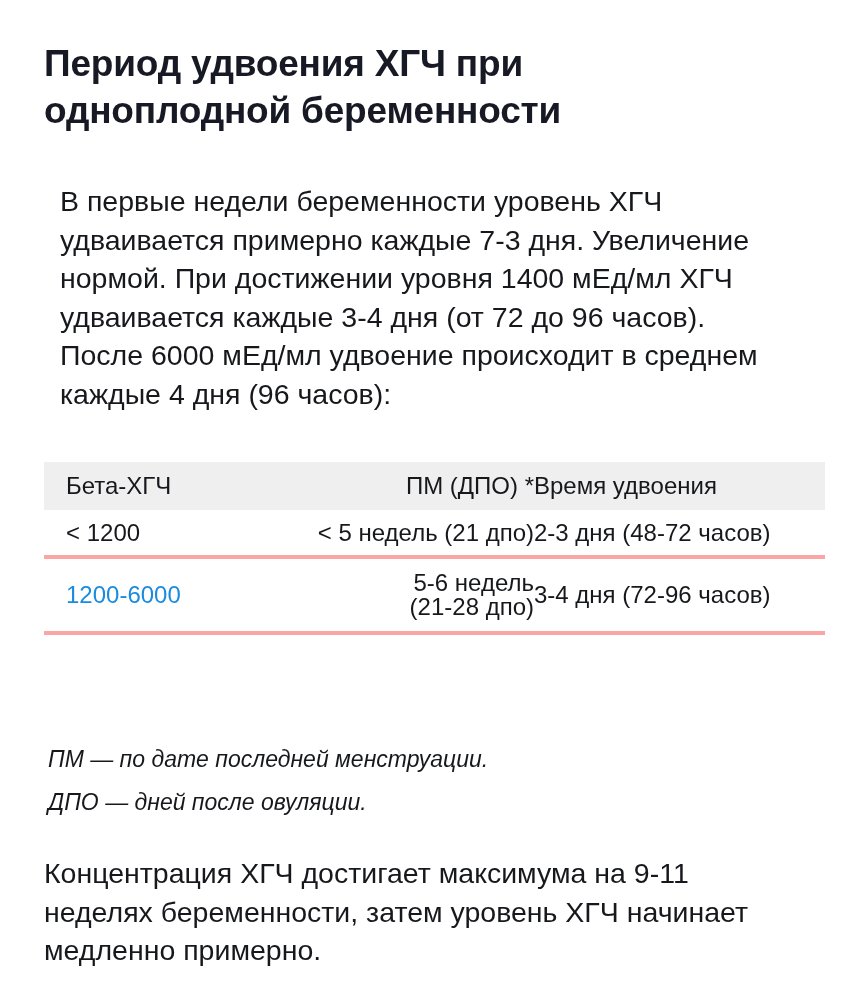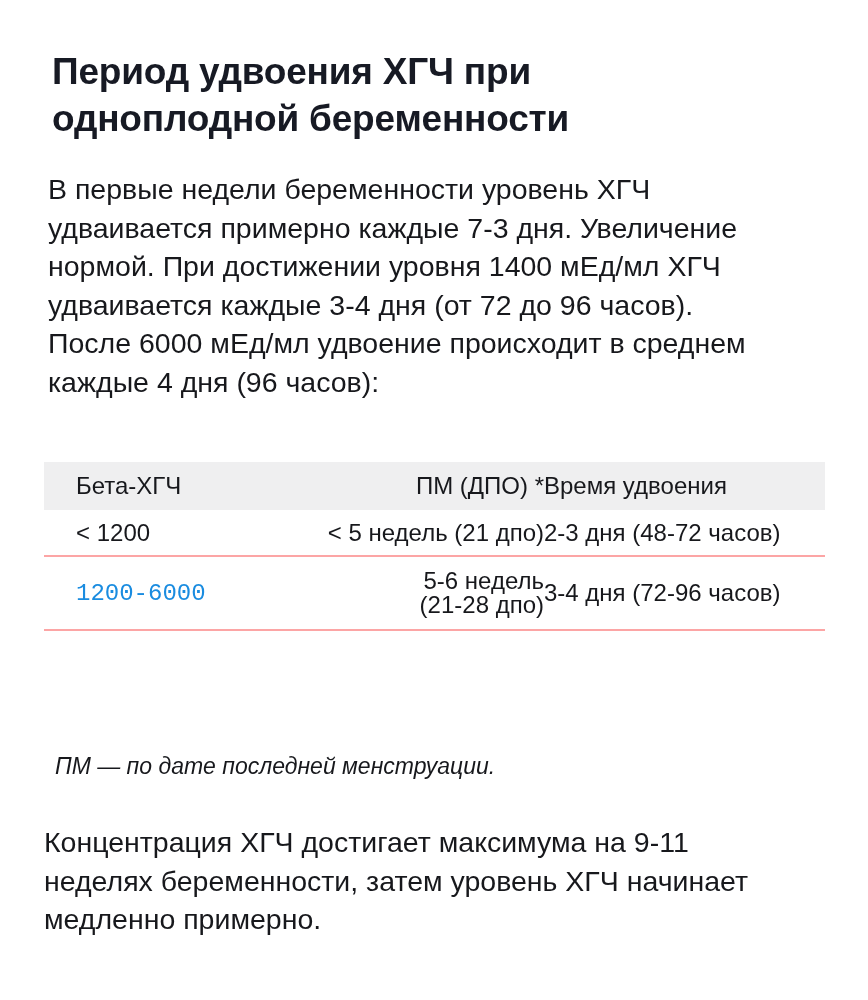--- a/index.html
+++ b/index.html
@@ -5,59 +5,59 @@
     html, body { margin: 0; padding: 0; background: #ffffff; }
     body {
       width: 868px; height: 1000px; overflow: hidden;
       font-family: "Liberation Sans", sans-serif;
       color: #17181c;
       position: relative;
     }
     .page { position: absolute; left: 44px; top: 0; width: 782px; }
     .title {
       position: absolute; top: 40px; left: 0;
-      margin: 8px;
+      margin: 0;
       font-size: 37px; line-height: 47px; font-weight: 700;
       color: #171a24;
       letter-spacing: -0.2px;
     }
     .intro {
       position: absolute; top: 166px; left: 0; width: 790px;
-      margin: 4px;
+      margin: 16px;
       font-size: 28.5px; line-height: 38.5px;
       color: #17181c;
     }
     .table {
       position: absolute; top: 462px; left: 0; width: 781px;
       border-collapse: collapse;
       font-size: 24px;
       color: #17181c;
     }
     .table .hrow { background: #efeff0; height: 48px; }
     .table td, .table th {
       font-weight: 400; text-align: left; vertical-align: middle;
       padding: 0; line-height: 24px;
     }
     .table th { height: 48px; }
-    .table .c1 { width: 172px; padding-left: 32px; }
+    .table .c1 { width: 172px; padding-left: 22px; }
     .table .c2 { width: 296px; text-align: right; }
     .table .c3 { }
-    .table .brow td { border-bottom: 2px solid #fca5a5; }
+    .table .brow td { border-bottom: 4px solid #fca5a5; }
     .table .r1 td { height: 45px; }
     .table .r2 td { height: 72px; }
     .table .r3 td { height: 70px; }
-    .link { color: #1a8ce0; font-family: Liberation Mono, monospace; }
+    .link { color: #1a8ce0; }
     .notes {
       position: absolute; top: 736px; left: 0;
       font-size: 23px; line-height: 39px; font-style: italic;
       color: #17181c;
     }
-    .notes p { margin: 11px; }
+    .notes p { margin: 4px; }
     .outro {
-      position: absolute; top: 823px; left: 0; width: 790px;
+      position: absolute; top: 854px; left: 0; width: 790px;
       margin: 0;
       font-size: 28.5px; line-height: 38.5px;
       color: #17181c;
     }
     .ml { display: block; }
   </style>
 </head>
 <body>
 
 <div class="page">
@@ -104,20 +104,21 @@
         </td>
         <td class="c3">
           <span class="ml">3-4 дня (72-96 часов)</span>
         </td>
       </tr>
     </tbody>
   </table>
 
   <div class="notes">
     <p>ПМ — по дате последней менструации.</p>
+    <p>ДПО — дней после овуляции.</p>
   </div>
 
   <p class="outro">
     <span class="ml">Концентрация ХГЧ достигает максимума на 9-11</span>
     <span class="ml">неделях беременности, затем уровень ХГЧ начинает</span>
     <span class="ml">медленно примерно.</span>
   </p>
 
 </div>
 

